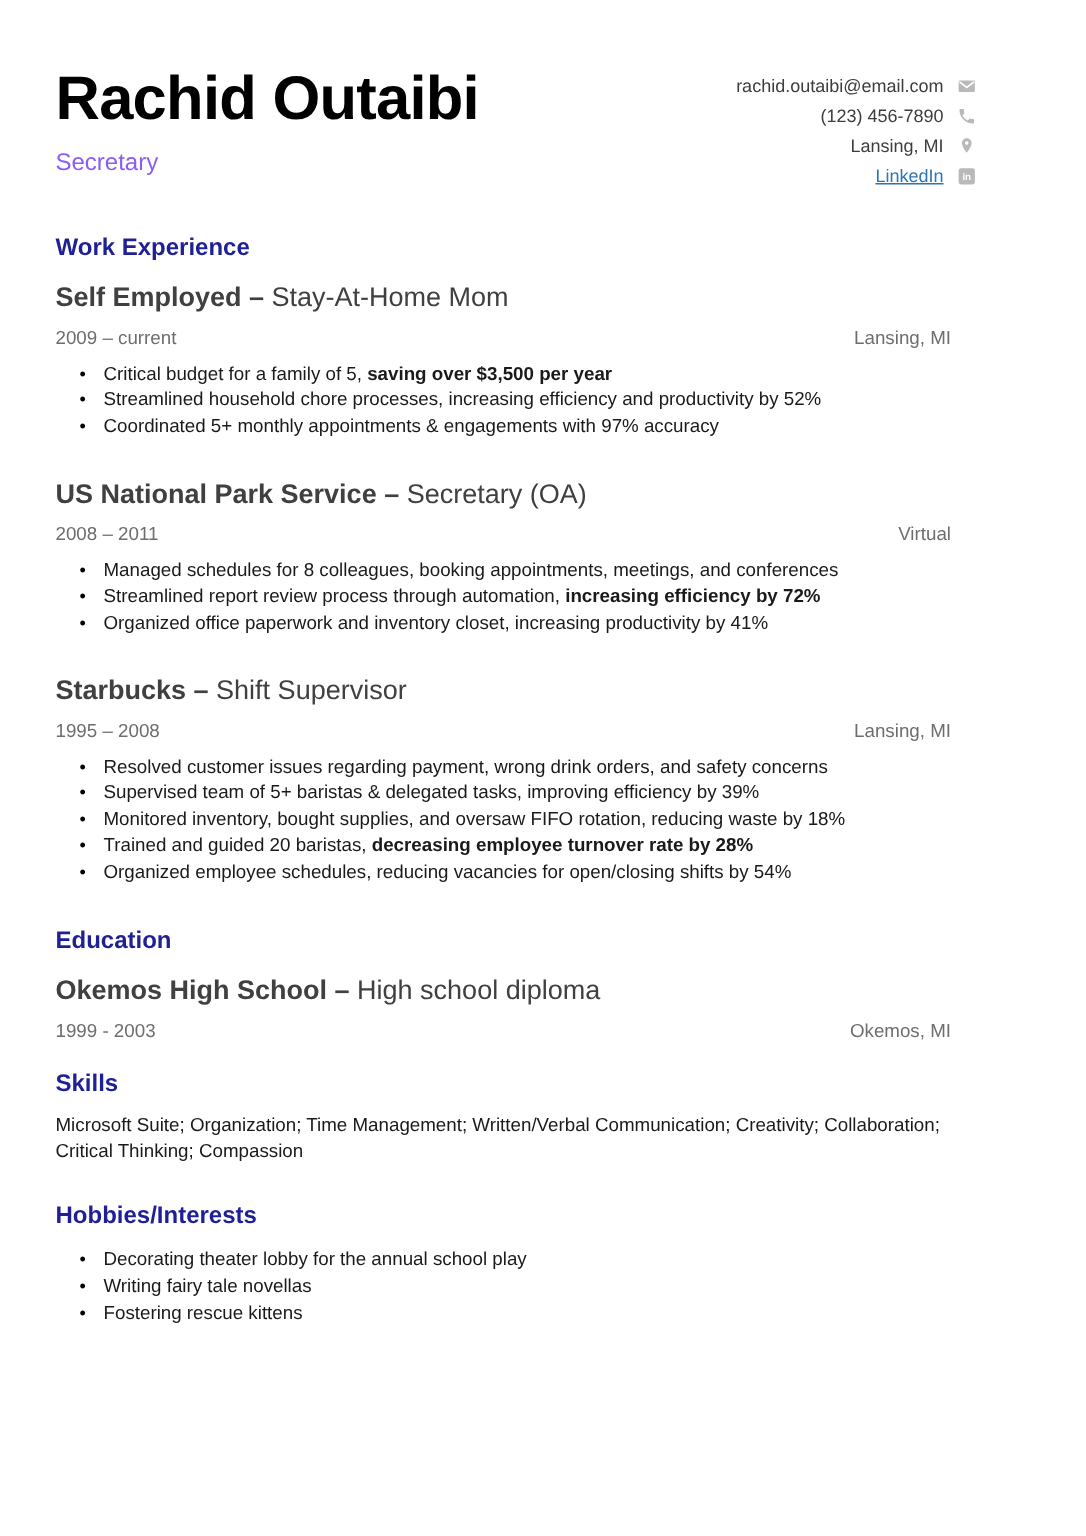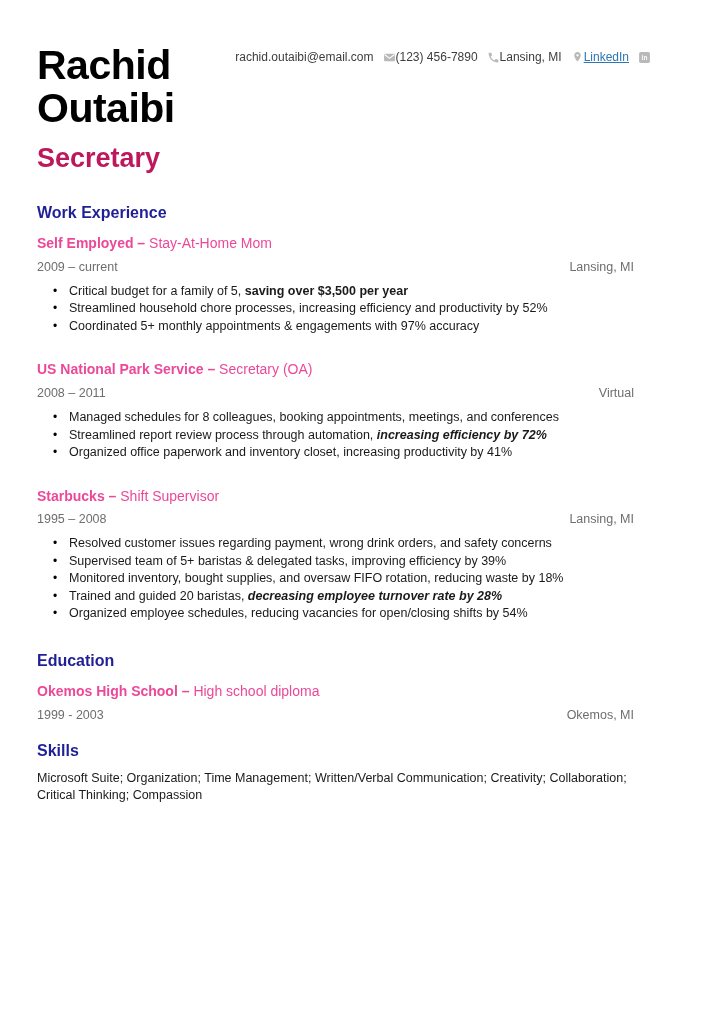--- a/index.html
+++ b/index.html
@@ -14,47 +14,47 @@
   body{
     width:724px;height:1024px;background:#ffffff;
     font-family:"Liberation Sans","DejaVu Sans",sans-serif;
     color:var(--body);overflow:hidden;
   }
   .page{box-sizing:border-box;width:724px;height:1024px;padding:44px 90px 40px 37px;background:#fff}
 
   
   .header{display:flex;justify-content:space-between;align-items:flex-start}
   .name{margin:0;font-size:41px;line-height:1.05;letter-spacing:-0.5px;font-weight:700;color:#000}
-  .headline{margin-top:13px;font-size:27px;font-weight:700;color:#be185d}
-  .contact{margin-right:-17px;display:flex;flex-direction:row;align-items:flex-end;padding-top:3px}
+  .headline{margin-top:13px;font-size:16px;font-weight:400;color:#8b5cf6}
+  .contact{margin-right:-17px;display:flex;flex-direction:column;align-items:flex-end;padding-top:3px}
   .contact-row{display:flex;align-items:center;justify-content:flex-end;gap:9px;height:20px;font-size:12px;color:#3d3d3d;white-space:nowrap}
   .icon{width:13px;height:13px;color:var(--icon);display:inline-flex;flex:0 0 13px}
   .icon svg{width:13px;height:13px;display:block}
   a.link{color:var(--link);text-decoration:underline;cursor:pointer}
 
   
   h2.sec-h{margin:0;font-size:16px;font-weight:700;color:var(--heading)}
   .sec-work h2.sec-h{margin-top:30px}
   .sec-edu  h2.sec-h{margin-top:29px}
   .sec-skills h2.sec-h{margin-top:20px}
   .sec-hobbies h2.sec-h{margin-top:25px}
 
   
   .entry{margin-top:13px}
   .entry + .entry{margin-top:26px}
-  .entry h3{margin:0;font-size:14px;font-weight:400;color:#ec4899;line-height:1.2}
+  .entry h3{margin:0;font-size:18px;font-weight:400;color:#404040;line-height:1.2}
   .entry h3 .co{font-weight:700}
   .meta{display:flex;justify-content:space-between;margin-top:8px;font-size:12.5px;color:var(--muted)}
 
   ul.bullets{list-style:none;margin:9px 0 0 0;padding:0}
   ul.bullets li{position:relative;padding-left:32px;font-size:12.5px;line-height:17.5px;color:var(--body)}
   ul.bullets li::before{content:"•";position:absolute;left:16px;top:0;font-size:12px;color:#000}
 
   .run.b{font-weight:700}
-  .run.i{font-style:italic}
+  .run.i{}
 
   .sec-skills p{margin:10px 0 0 0;font-size:12.5px;line-height:17.5px;color:var(--body);max-width:600px}
   .sec-hobbies ul.bullets{margin-top:10px}
   .sec-hobbies ul.bullets li{line-height:18px}
 </style>
 </head>
 <body>
 
 <div class="page">
 
@@ -156,14 +156,22 @@
           </div>
         </article>
       </div>
   </section>
 
   <section class="sec-skills">
     <h2 class="sec-h">Skills</h2>
     <p>Microsoft Suite; Organization; Time Management; Written/Verbal Communication; Creativity; Collaboration; Critical Thinking; Compassion</p>
   </section>
 
+  <section class="sec-hobbies">
+    <h2 class="sec-h">Hobbies/Interests</h2>
+    <ul class="bullets" id="hobbies-list">
+        <li><span class="run">Decorating theater lobby for the annual school play</span></li>
+        <li><span class="run">Writing fairy tale novellas</span></li>
+        <li><span class="run">Fostering rescue kittens</span></li>
+      </ul>
+  </section>
 
 </div>
 
 </body></html>

